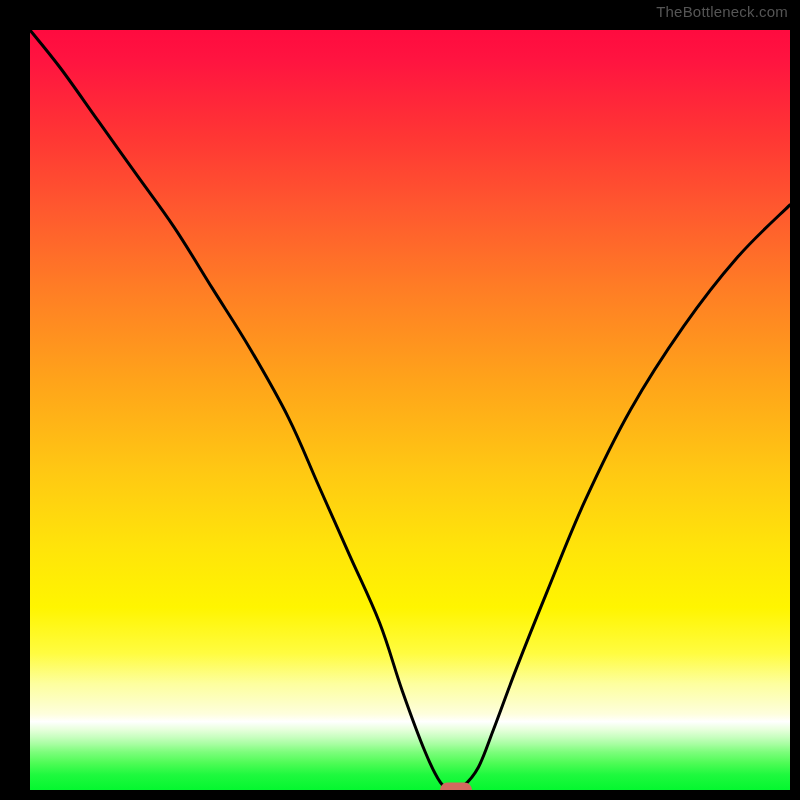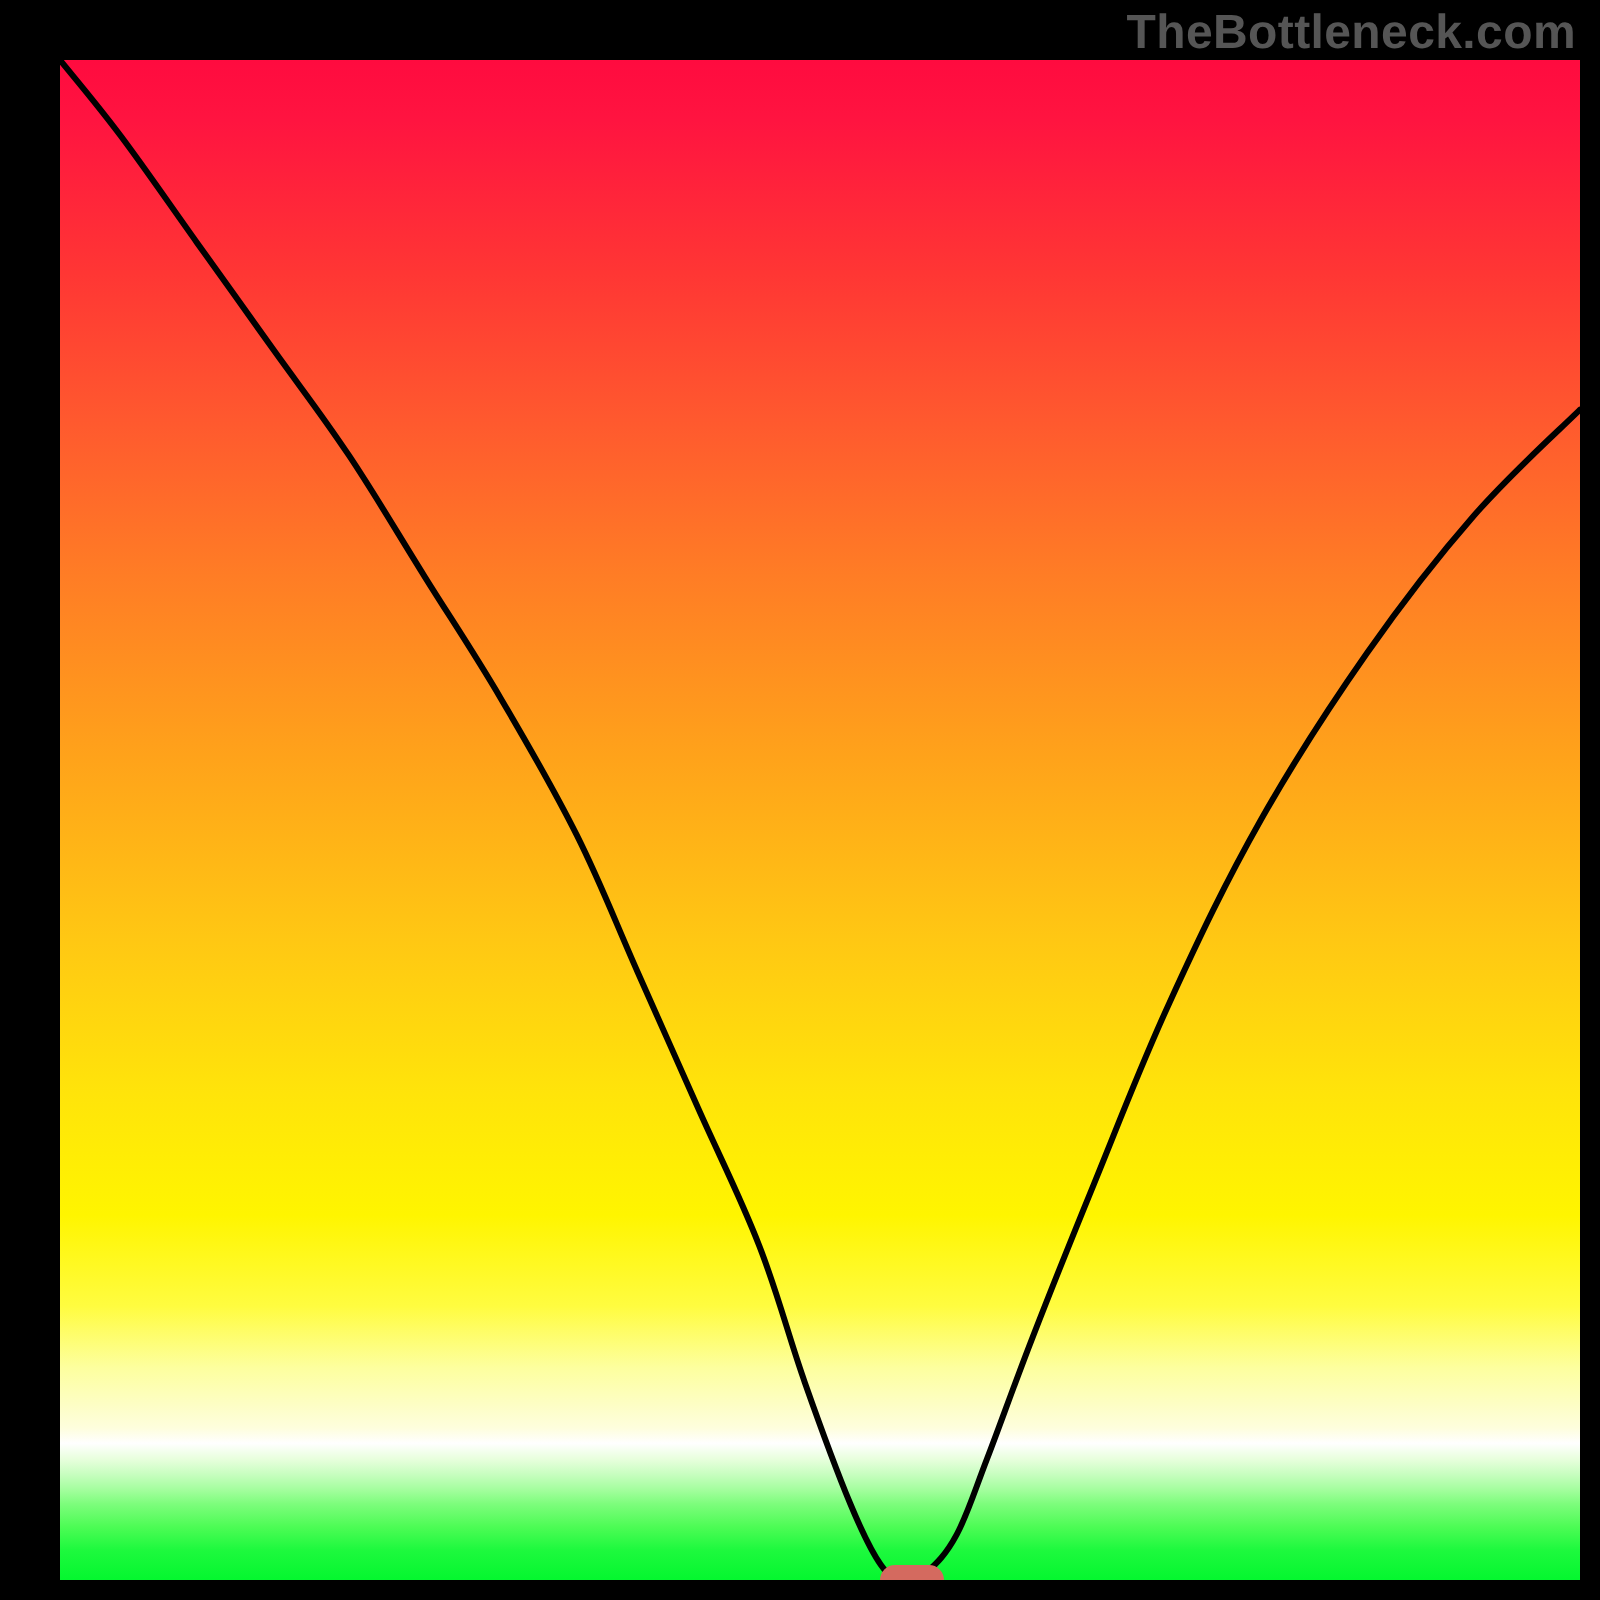--- a/index.html
+++ b/index.html
@@ -53,22 +53,22 @@
       #4dfc55 96.5%,
       #1ef93e 98%,
       #04f72f 100%
     );
   }
   .watermark {
     position: absolute;
     top: 3px;
     right: 12px;
     color: #555;
-    font-size: 24px;
-    font-weight: 700;
+    font-size: 15px;
+    font-weight: 400;
     letter-spacing: 0.2px;
     text-align: center;
   }
   svg.curve {
     position: absolute;
     left: 0; top: 0;
     width: 100%; height: 100%;
   }
   .marker {
     position: absolute;

